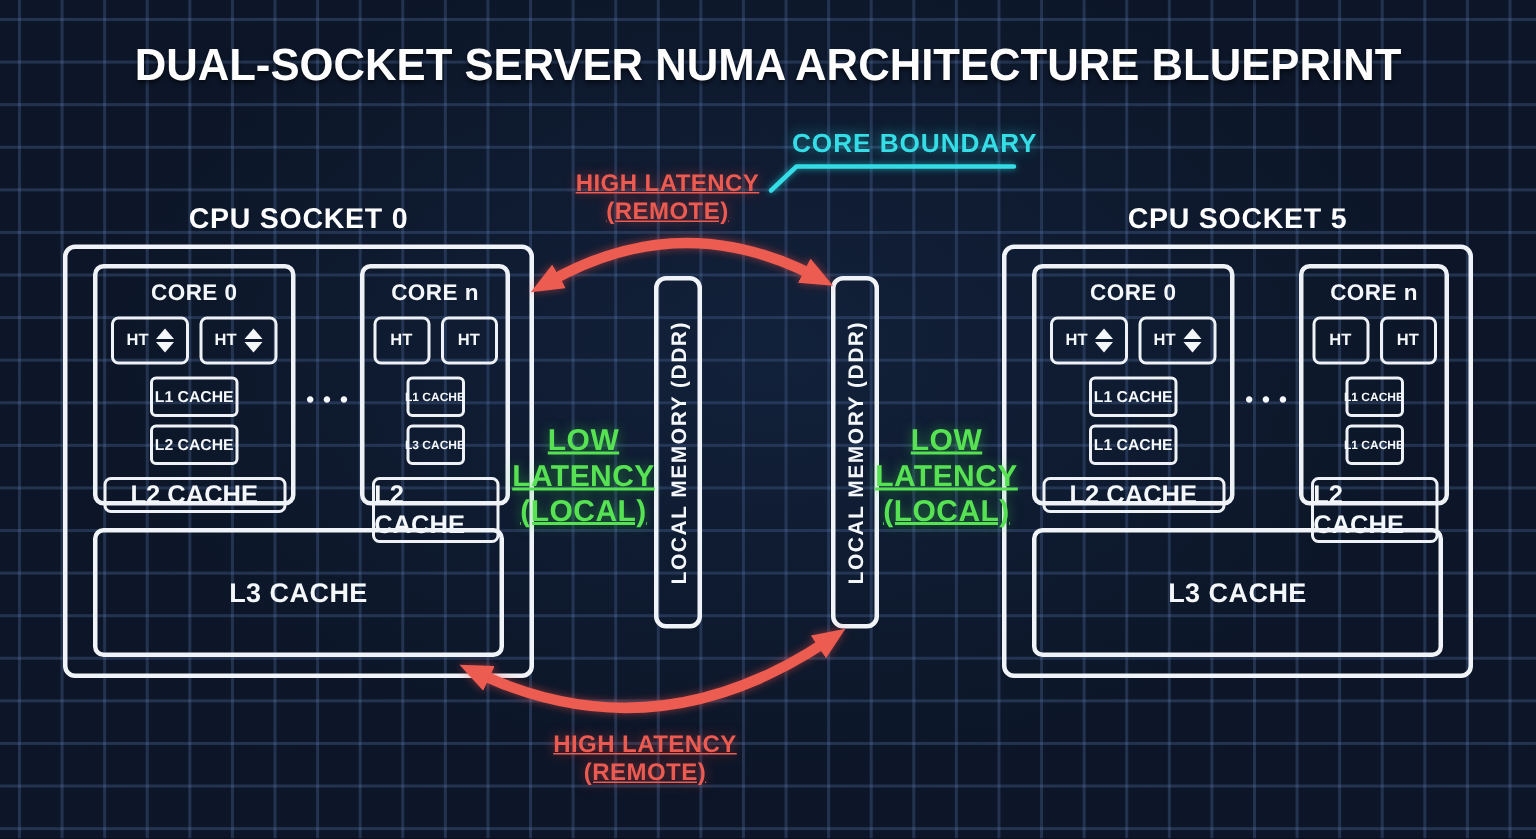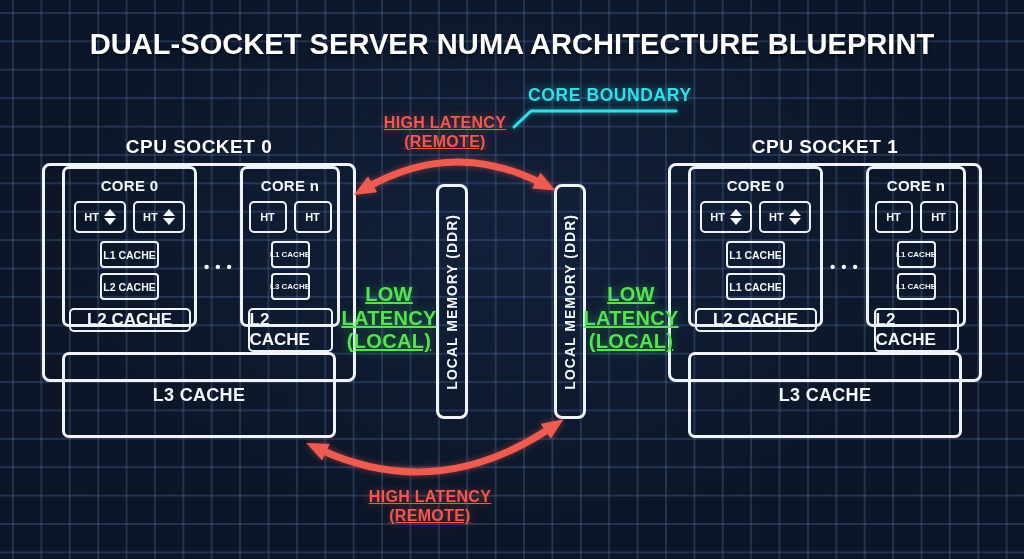--- a/index.html
+++ b/index.html
@@ -18,31 +18,31 @@
   .ni{user-select:none;}
   
   #title{
     position:absolute;top:27px;left:0;width:100%;text-align:center;
     font-size:30px;letter-spacing:0px;color:#fdfdfd;
     transform:scaleX(.97);transform-origin:center;
     text-shadow:0 2px 3px rgba(0,0,0,.55);
   }
   
   .socket{
-    position:absolute;width:314px;height:219px;box-sizing:border-box;
+    position:absolute;width:314px;height:289px;box-sizing:border-box;
     border:3px solid #f0f4f8;border-radius:8px;
   }
   #socket0{left:42px;top:163px;}
   #socket1{left:668px;top:163px;}
   .socket-label{
     position:absolute;top:-30px;left:0;width:100%;text-align:center;
     font-size:19px;letter-spacing:.5px;color:#fdfdfd;
   }
   .core{
-    position:absolute;top:0;height:161px;box-sizing:border-box;
+    position:absolute;top:10px;height:161px;box-sizing:border-box;
     border:3px solid #eef2f6;border-radius:7px;
     display:flex;flex-direction:column;align-items:center;padding-top:8px;
   }
   .core.wide{left:17px;width:135px;}
   .core.narrow{left:195px;width:100px;}
   .core-label{font-size:15px;margin-bottom:7px;letter-spacing:.3px;}
   .ht-row{display:flex;gap:7px;}
   .ht-box{
     border:2px solid #eef2f6;border-radius:5px;height:32px;box-sizing:border-box;
     display:flex;align-items:center;justify-content:center;gap:5px;
@@ -148,21 +148,21 @@
         <div class="cache-box">L1 CACHE</div>
         <div class="cache-box">L3 CACHE</div>
       </div>
       <div class="l2-box">L2 CACHE</div>
     </div>
 
     <div class="l3-box">L3 CACHE</div>
   </div>
 
   <div class="socket" id="socket1">
-    <div class="socket-label">CPU SOCKET 1</div>
+    <div class="socket-label">CPU SOCKET 5</div>
 
     <div class="core wide">
       <div class="core-label">CORE 0</div>
       <div class="ht-row">
         <div class="ht-box">
           <span>HT</span>
           <span class="updown">
               <i class="tri-up"></i>
               <i class="tri-down"></i>
             </span>

